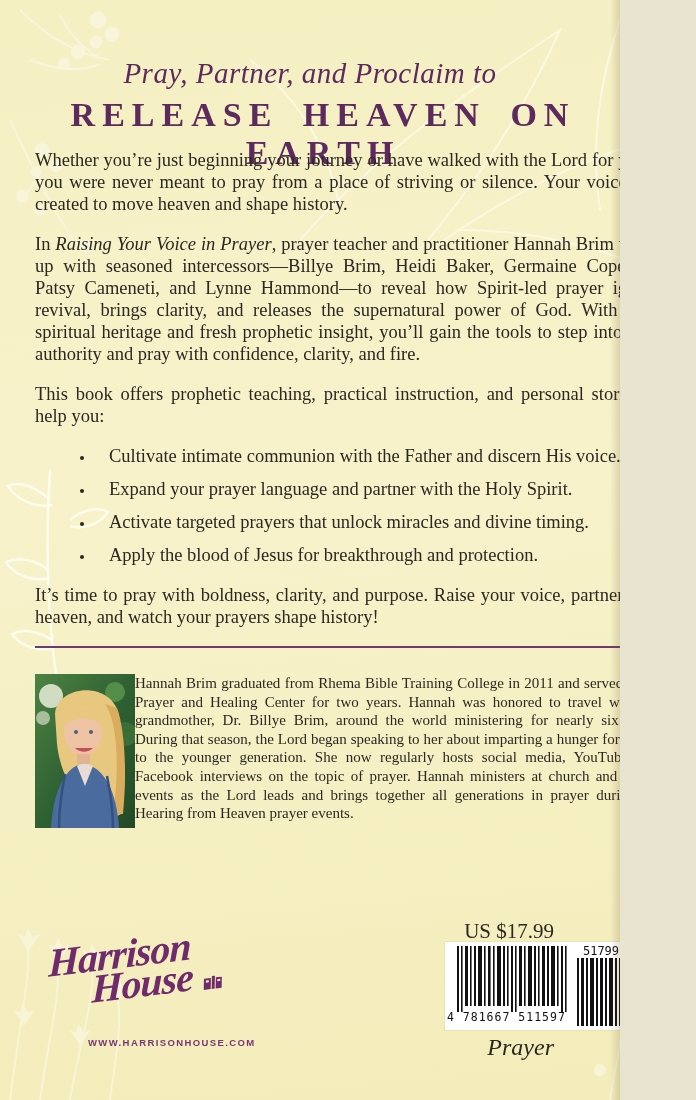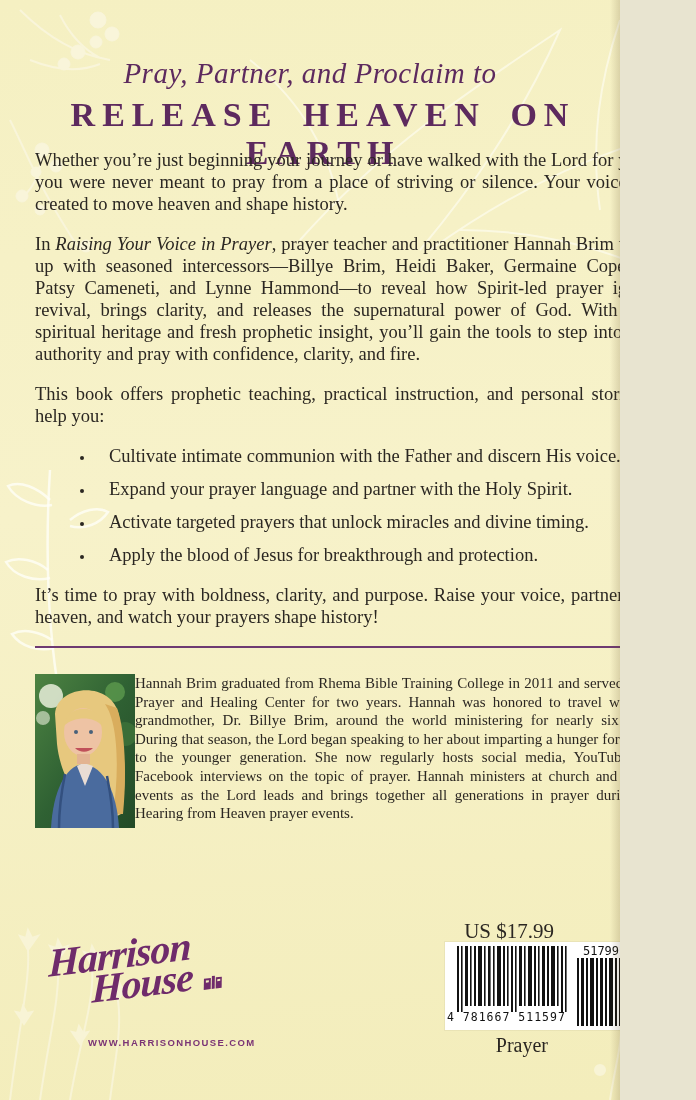--- a/index.html
+++ b/index.html
@@ -50,21 +50,21 @@
   .price{position:absolute;top:919px;right:66px;font-size:21px;color:#2b2722;}
   .barcode-box{position:absolute;left:445px;top:942px;width:186px;height:88px;
     background:#ffffff;box-shadow:0 0 0 1px rgba(0,0,0,0.04);}
   .barcode-main{position:absolute;left:12px;top:4px;width:112px;height:66px;}
   .barcode-digits{position:absolute;left:2px;top:68px;width:132px;
     font-family:"DejaVu Sans Mono","Liberation Mono",monospace;
     font-size:11.5px;color:#111;letter-spacing:1px;white-space:nowrap;}
   .addon-digits{position:absolute;left:132px;top:2px;width:48px;text-align:center;
     font-family:"DejaVu Sans Mono","Liberation Mono",monospace;font-size:12px;color:#111;}
   .barcode-addon{position:absolute;left:132px;top:16px;width:46px;height:68px;}
-  .category{position:absolute;top:1034px;right:72px;font-size:20px;color:#2b2722;}
+  .category{position:absolute;top:1034px;right:66px;font-style:italic;font-size:24px;color:#2b2722;}
 </style>
 </head>
 <body>
 
 <div class="cover">
 
   <svg class="decor" width="696" height="1100" viewBox="0 0 696 1100" xmlns="http://www.w3.org/2000/svg">
 
     <g fill="#f9f5da" stroke="#f9f5da">
       <path d="M20 10 C 50 40, 80 55, 110 60 M60 15 C 70 35, 85 50, 100 58 M30 60 C 55 70, 80 72, 100 64" fill="none" stroke-width="2"></path>

